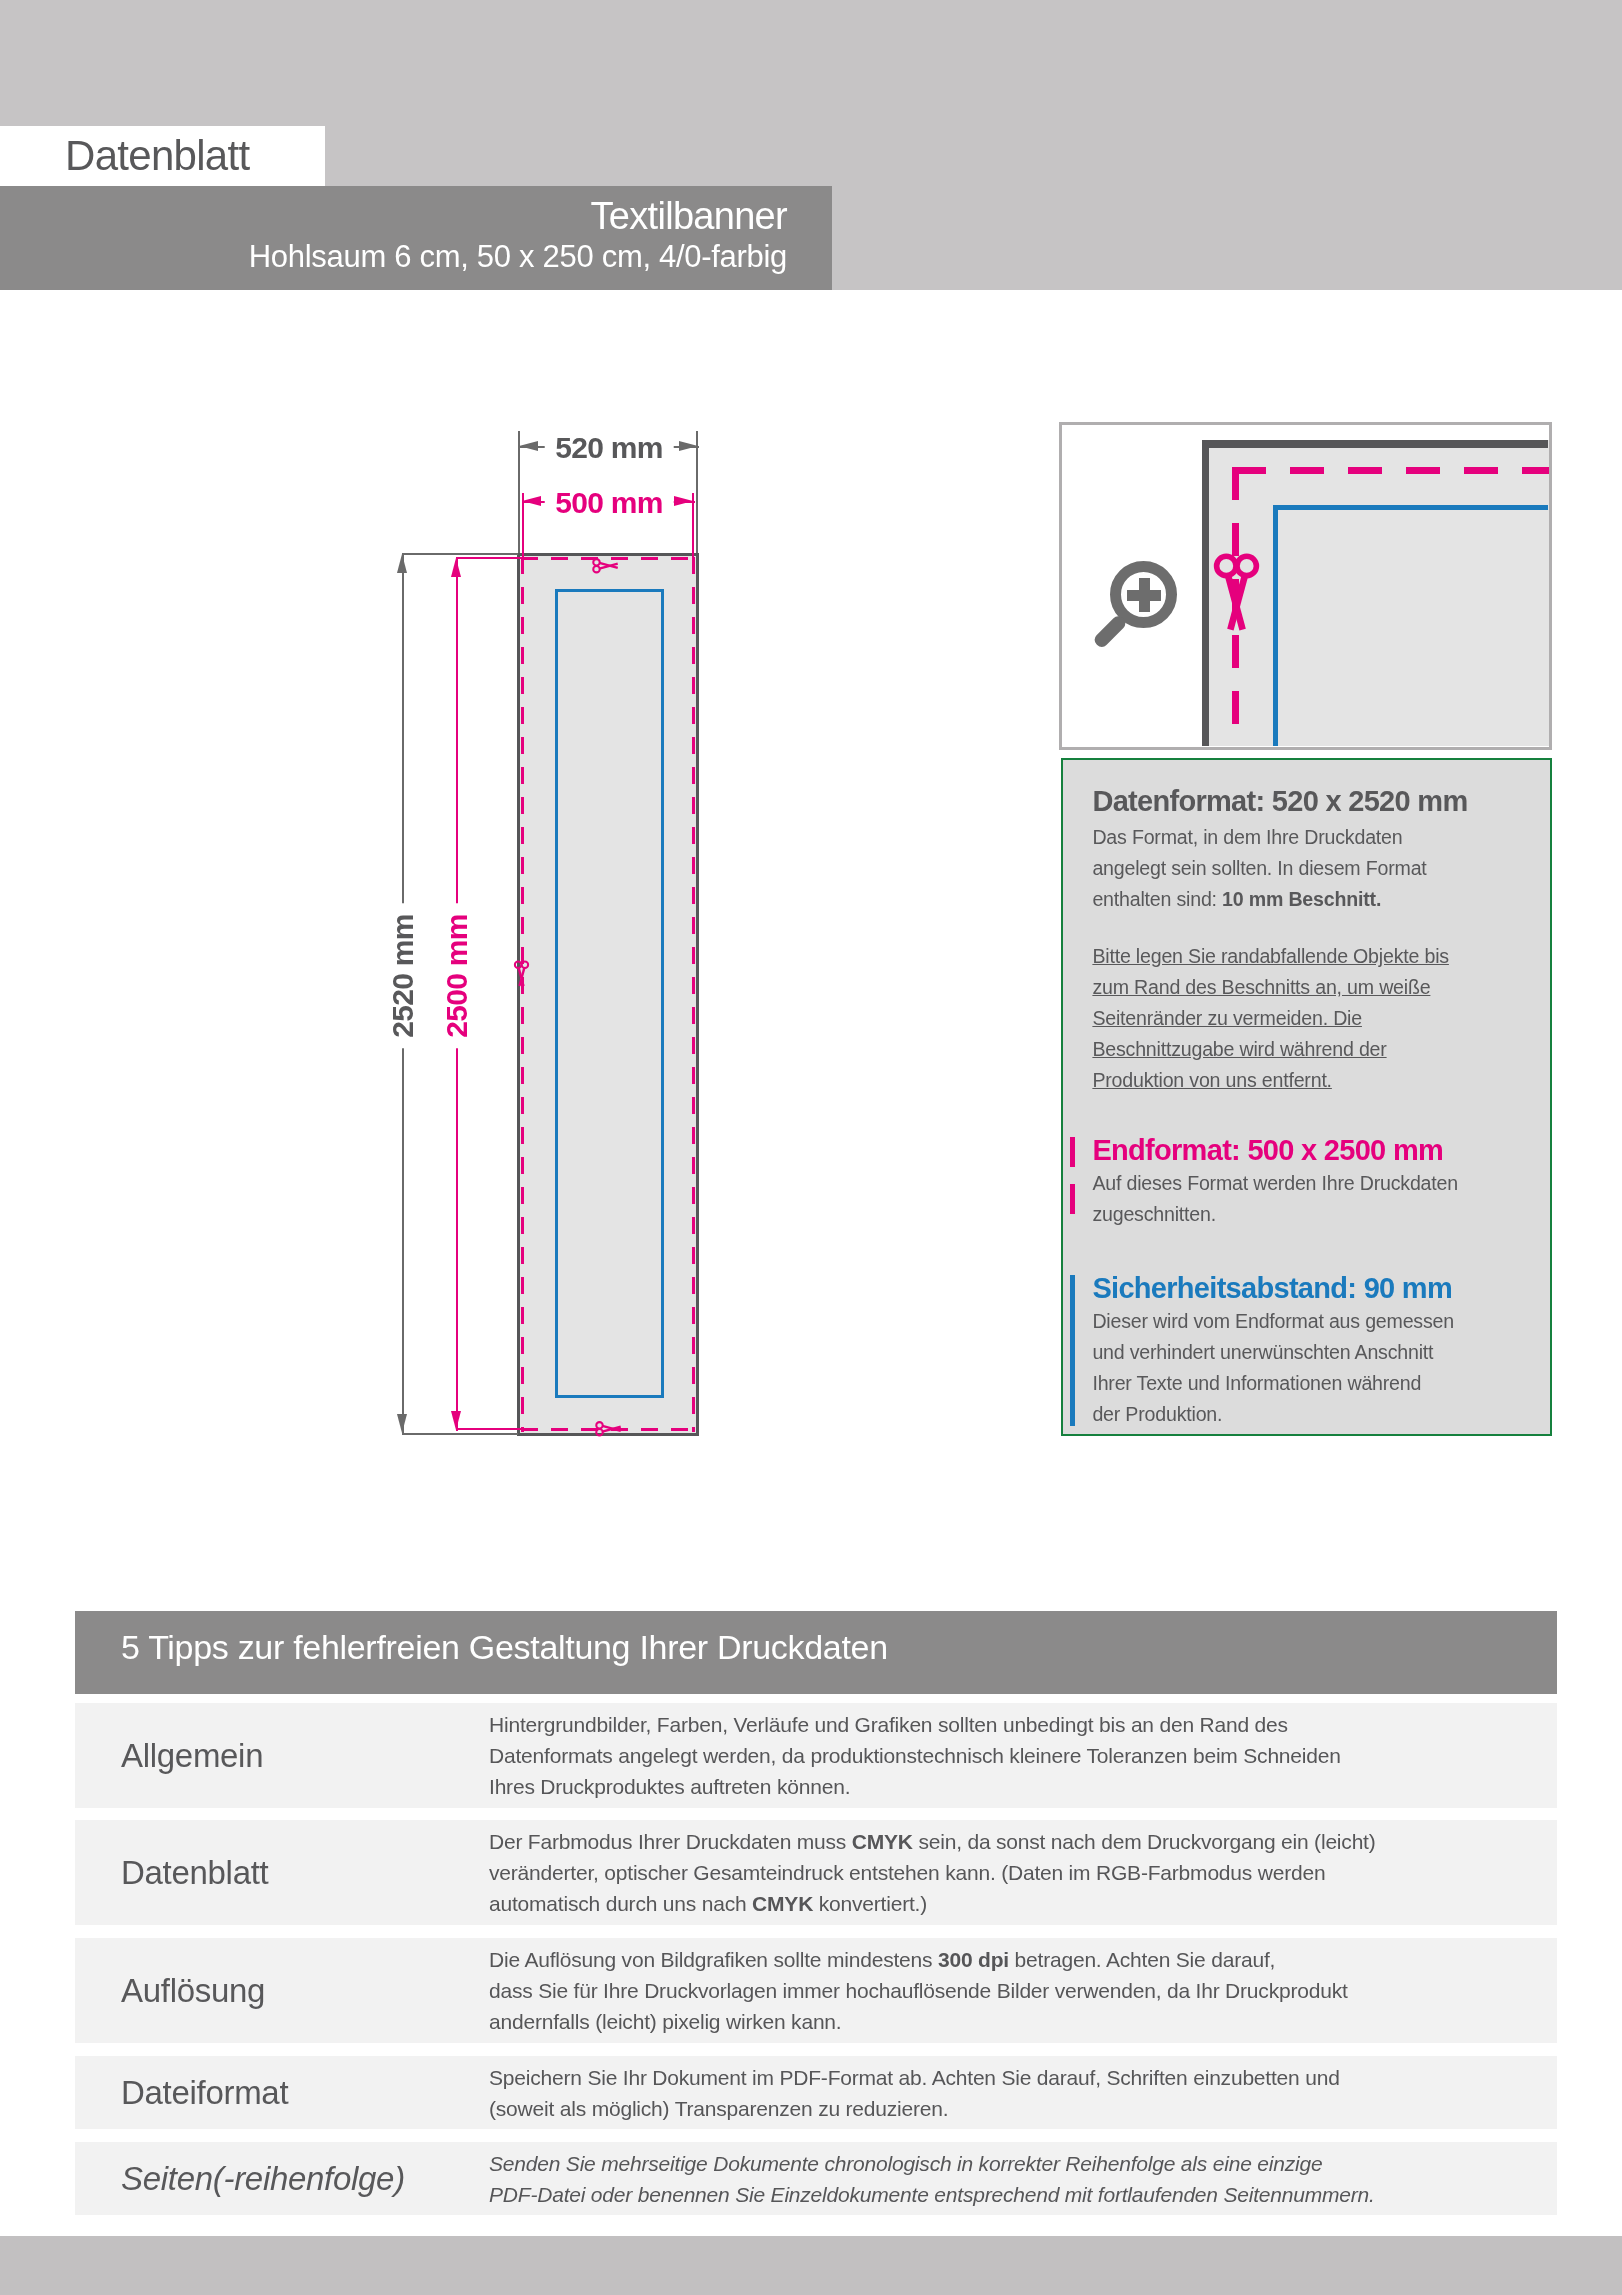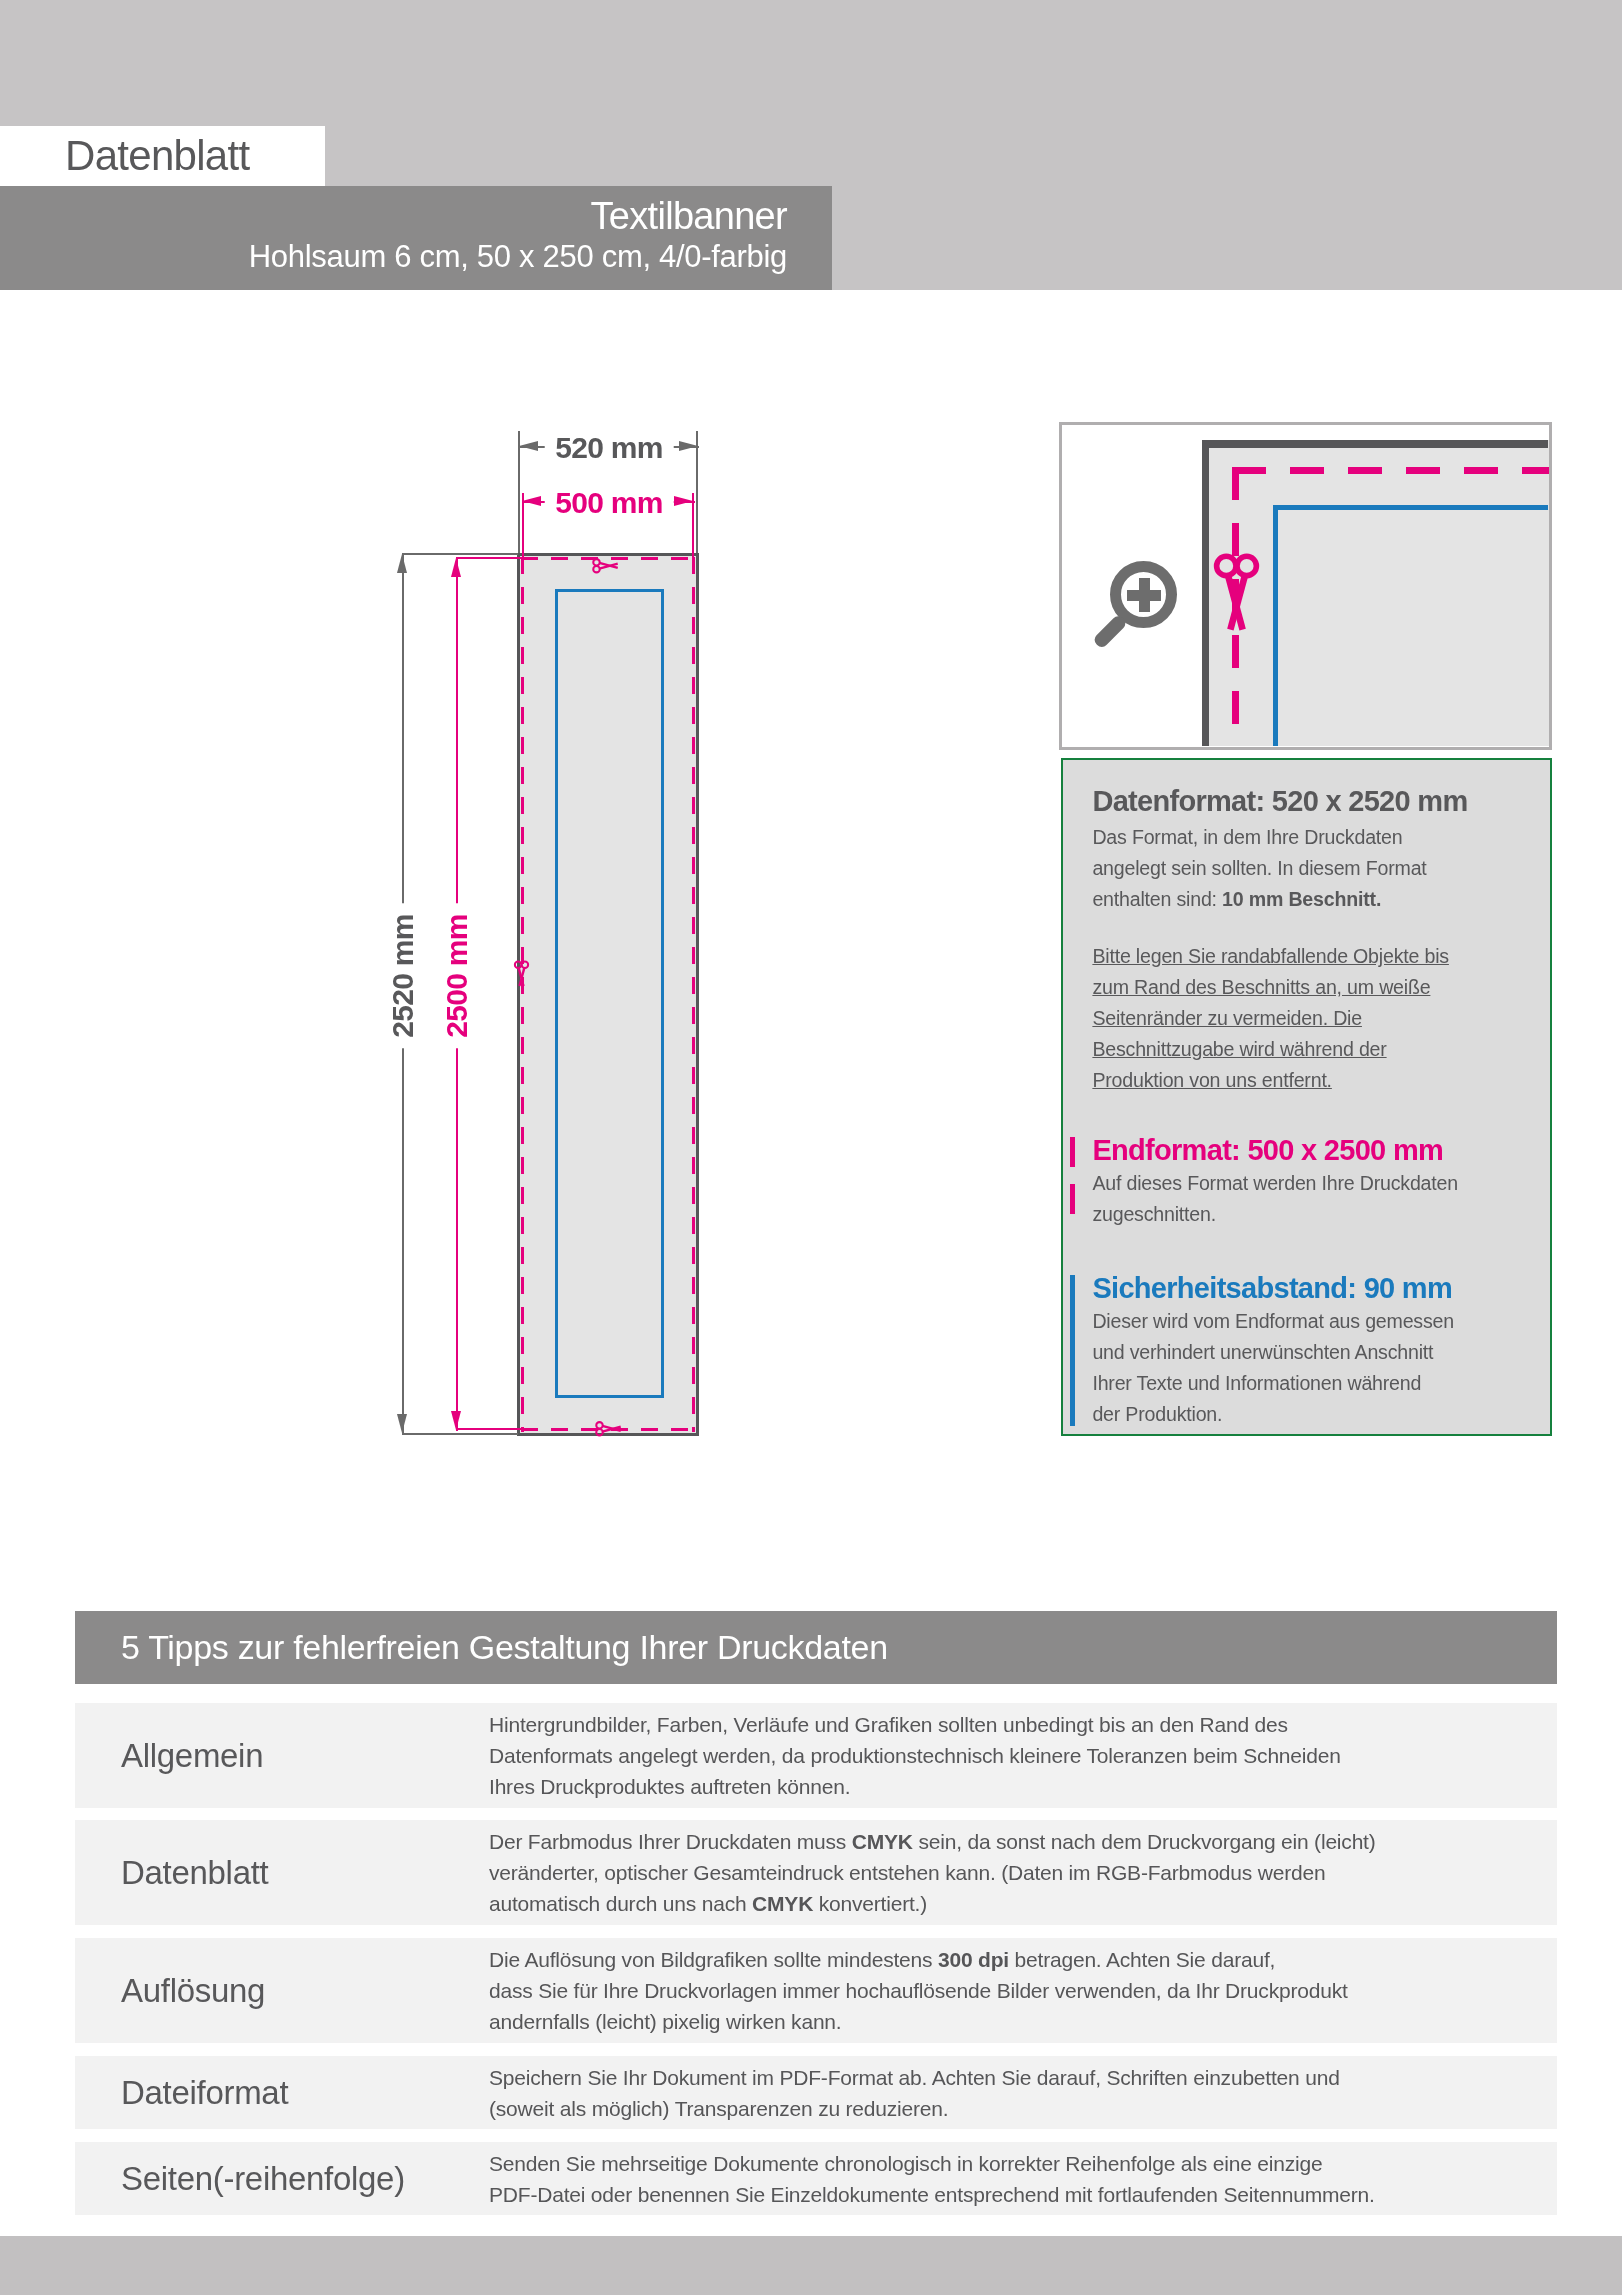--- a/index.html
+++ b/index.html
@@ -96,26 +96,26 @@
   .sec{position:relative;}
   .sec-end{margin-top:37px;}
   .sec-safe{margin-top:41px;}
   .marker{position:absolute;left:-22px;top:3.9px;width:4.6px;}
   .marker-dashed{height:85px;
     background:repeating-linear-gradient(to bottom,var(--magenta) 0 30px,transparent 30px 47px);}
   .marker-solid{height:151px;background:var(--blue);}
   .mt6{margin-top:3.9px;} .mt40{margin-top:26px;text-decoration:underline;}
 
   
-  .tips-bar{left:75px;top:1611px;width:1482px;height:73px;background:var(--midgray);
+  .tips-bar{left:75px;top:1611px;width:1482px;height:83px;background:var(--midgray);
     color:#ffffff;font-size:34px;line-height:73px;box-sizing:border-box;padding-left:46px;
     letter-spacing:-0.3px;}
   .tip-row{width:1482px;left:75px;background:var(--rowgray);display:flex;align-items:center;box-sizing:border-box;}
   .row1{top:1703px;height:105px;} .row2{top:1820px;height:105px;} .row3{top:1938px;height:105px;}
-  .row4{top:2056px;height:73px;} .row5{top:2142px;height:73px;}
+  .row4{top:2056px;height:73px;} .row5{top:2142px;height:73px;font-style:italic;}
   .tip-label{width:414px;min-width:414px;box-sizing:border-box;padding-left:46px;
     font-size:33px;letter-spacing:-0.3px;color:var(--darkgray);}
   .tip-text{font-size:21px;line-height:31px;letter-spacing:-0.2px;color:#565658;
     white-space:pre-line;padding-right:33px;}
   .tip-text strong{font-weight:bold;}
 
   .footer-band{left:0;top:2236px;width:1623px;height:60px;background:var(--footerband);}
 </style>
 </head>
 <body>

